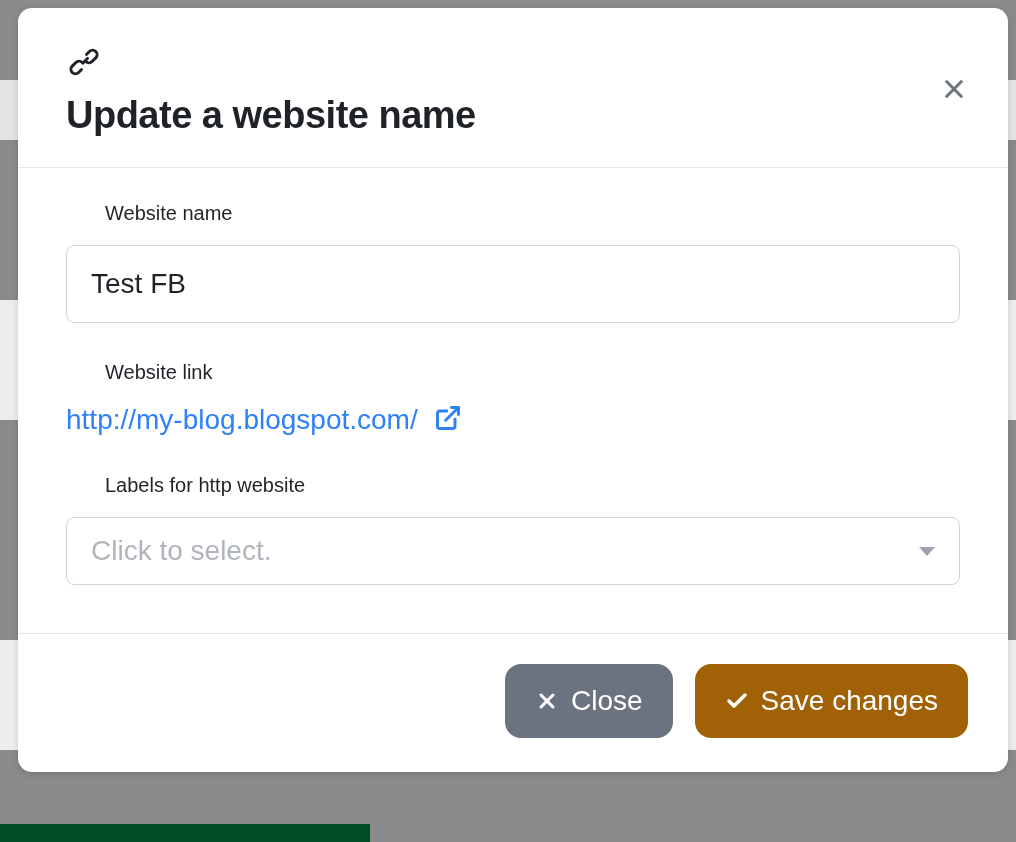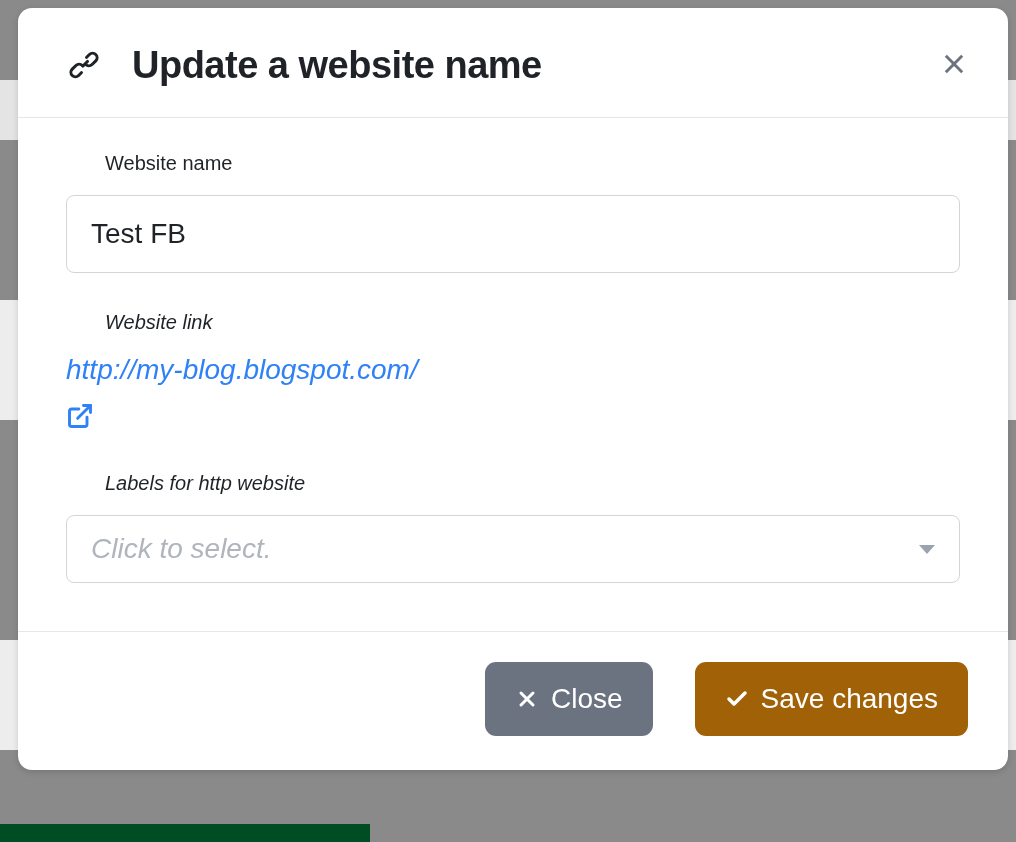--- a/index.html
+++ b/index.html
@@ -34,22 +34,23 @@
   }
   .modal-header {
     display: flex;
     align-items: center;
     justify-content: space-between;
     padding: 36px 40px 30px 48px;
     border-bottom: 1px solid #e5e7eb;
   }
   .modal-title-wrap {
     display: flex;
-    align-items: flex-end;
-    gap: 30px;
+    align-items: flex-start;
+    gap: 10px;
+    flex-direction: column;
   }
   .modal-title {
     font-size: 38px;
     font-weight: 700;
     color: #1f2328;
     letter-spacing: -0.5px;
   }
   .link-icon svg { width: 36px; height: 36px; }
   .close-x {
     cursor: pointer;
@@ -70,26 +71,26 @@
     width: 100%;
     height: 78px;
     border: 1px solid #d1d5db;
     border-radius: 8px;
     padding: 0 24px;
     font-size: 28px;
     color: #1f2328;
     outline: none;
     font-family: inherit;
   }
-  .section-gap { margin-top: 38px; font-style: italic; }
+  .section-gap { margin-top: 38px; }
   .link-row {
     display: flex;
+    align-items: center;
     gap: 16px;
     margin-bottom: 0;
-    flex-direction: column;
   }
   .website-link {
     font-size: 28px;
     color: #2f81f7;
     text-decoration: none;
     cursor: pointer;
   }
   .ext-icon { color: #2f81f7; cursor: pointer; }
   .ext-icon svg { width: 28px; height: 28px; }
   .select-box {
@@ -122,26 +123,25 @@
     gap: 22px;
   }
   .btn {
     display: flex;
     align-items: center;
     justify-content: center;
     gap: 12px;
     height: 74px;
     padding: 0 30px;
     border: none;
-    border-radius: 11px;
+    border-radius: 16px;
     font-size: 28px;
     font-family: inherit;
     cursor: pointer;
     color: #fff;
-    margin-left: 20px;
   }
   .btn-secondary { background: #6b7280; }
   .btn-primary { background: #a16207; }
   .btn svg { width: 24px; height: 24px; }
 </style>
 </head>
 <body>
 
 <div class="bg-strip" style="top:80px;height:60px;"></div>
 <div class="bg-strip" style="top:300px;height:120px;background:#ededed;"></div>

